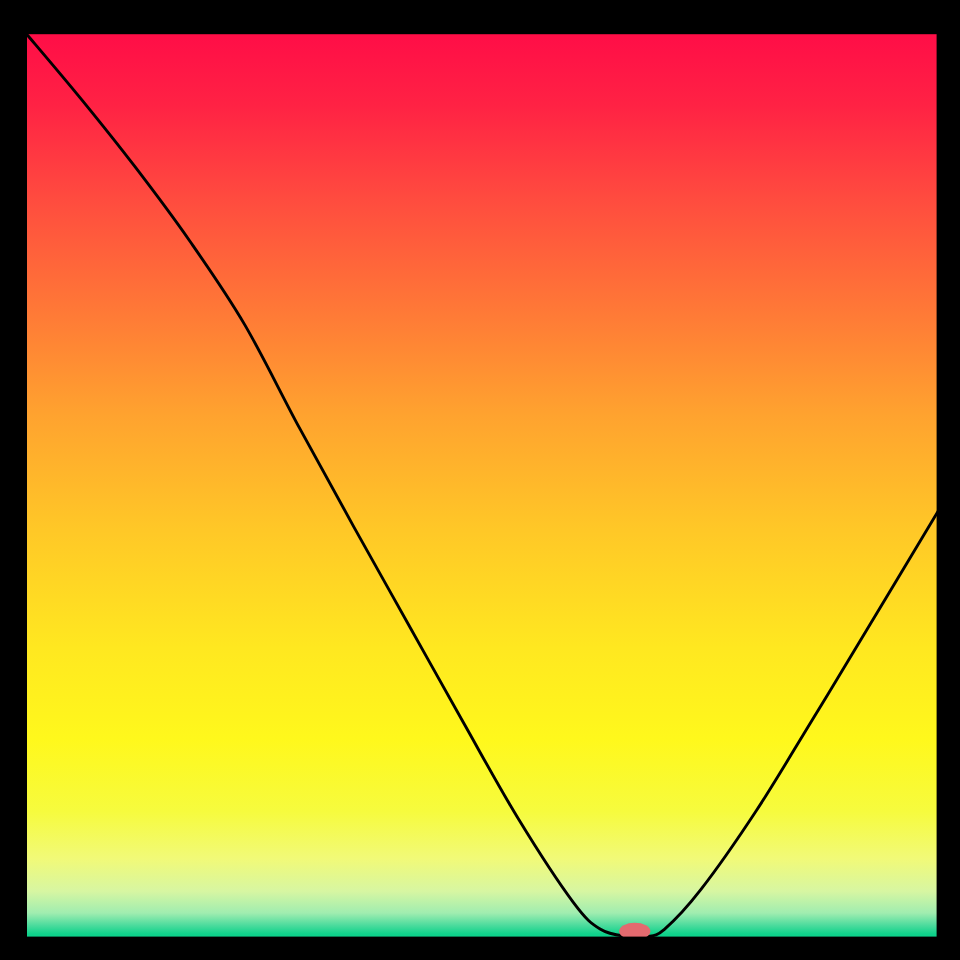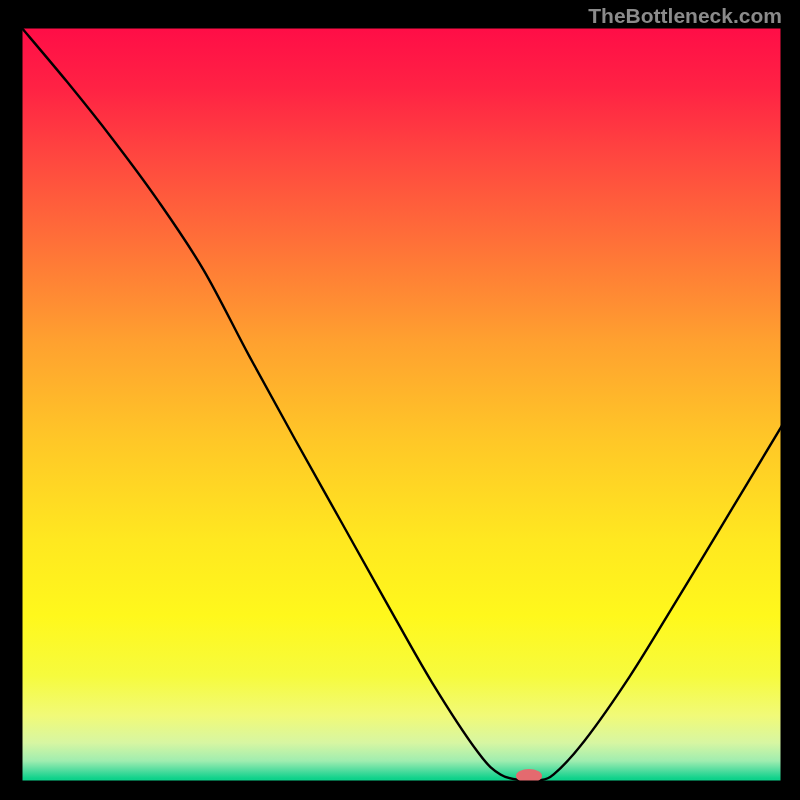--- a/index.html
+++ b/index.html
@@ -62,14 +62,13 @@
 
     <g clip-path="url(#plot-clip)">
       <path id="curve-path" fill="none" stroke="#000000" stroke-width="2.4" stroke-linecap="round" stroke-linejoin="round" d="M 21 27 C 28.61 36.06, 51.44 62.73666666666668, 66.66 81.36000000000001 C 81.88 99.98333333333335, 97.1 118.85833333333335, 112.32 138.74 C 127.53999999999999 158.62166666666667, 142.76 178.75499999999997, 157.98 200.64999999999998 C 173.2 222.545, 188.42 244.1883333333334, 203.64 270.11000000000007 C 218.85999999999999 296.03166666666675, 234.07999999999998 327.9933333333334, 249.29999999999998 356.18000000000006 C 264.52 384.36666666666673, 279.73999999999995 411.79833333333335, 294.96 439.23 C 310.18 466.6616666666667, 325.4 493.59, 340.62 520.77 C 355.84000000000003 547.9499999999999, 371.05999999999995 575.3816666666667, 386.28 602.31 C 401.5 629.2383333333332, 416.72 657.4250000000001, 431.94000000000005 682.34 C 447.1600000000001 707.255, 466.18499999999995 736.4483333333333, 477.59999999999997 751.8 C 489.015 767.1516666666666, 492.82 769.6683333333334, 500.43 774.45 C 508.04 779.2316666666667, 516.9183333333333 779.4833333333333, 523.26 780.49 C 529.6016666666667 781.4966666666667, 533.4066666666668 781.4966666666667, 538.48 780.49 C 543.5533333333333 779.4833333333333, 546.0899999999999 780.9933333333333, 553.6999999999999 774.45 C 561.31 767.9066666666668, 571.4566666666666 757.5883333333334, 584.14 741.23 C 596.8233333333334 724.8716666666667, 614.58 699.4533333333333, 629.8000000000001 676.3 C 645.0200000000001 653.1466666666666, 660.24 627.2249999999999, 675.46 602.31 C 690.6800000000001 577.395, 703.3633333333333 556.2550000000001, 721.12 526.8100000000001 C 738.8766666666667 497.36500000000007, 771.8533333333334 442.50166666666667, 782 425.64"></path>
     </g>
 
     <ellipse id="marker-ellipse" cx="529" cy="776" rx="13" ry="7" fill="#e46a6f"></ellipse>
 
     <rect id="frame-rect" fill="none" stroke="#000000" stroke-width="3" x="21" y="27" width="761" height="755"></rect>
   </svg>
 
-  <div class="watermark">TheBottleneck.com</div>
 </div>
 
 </body></html>

